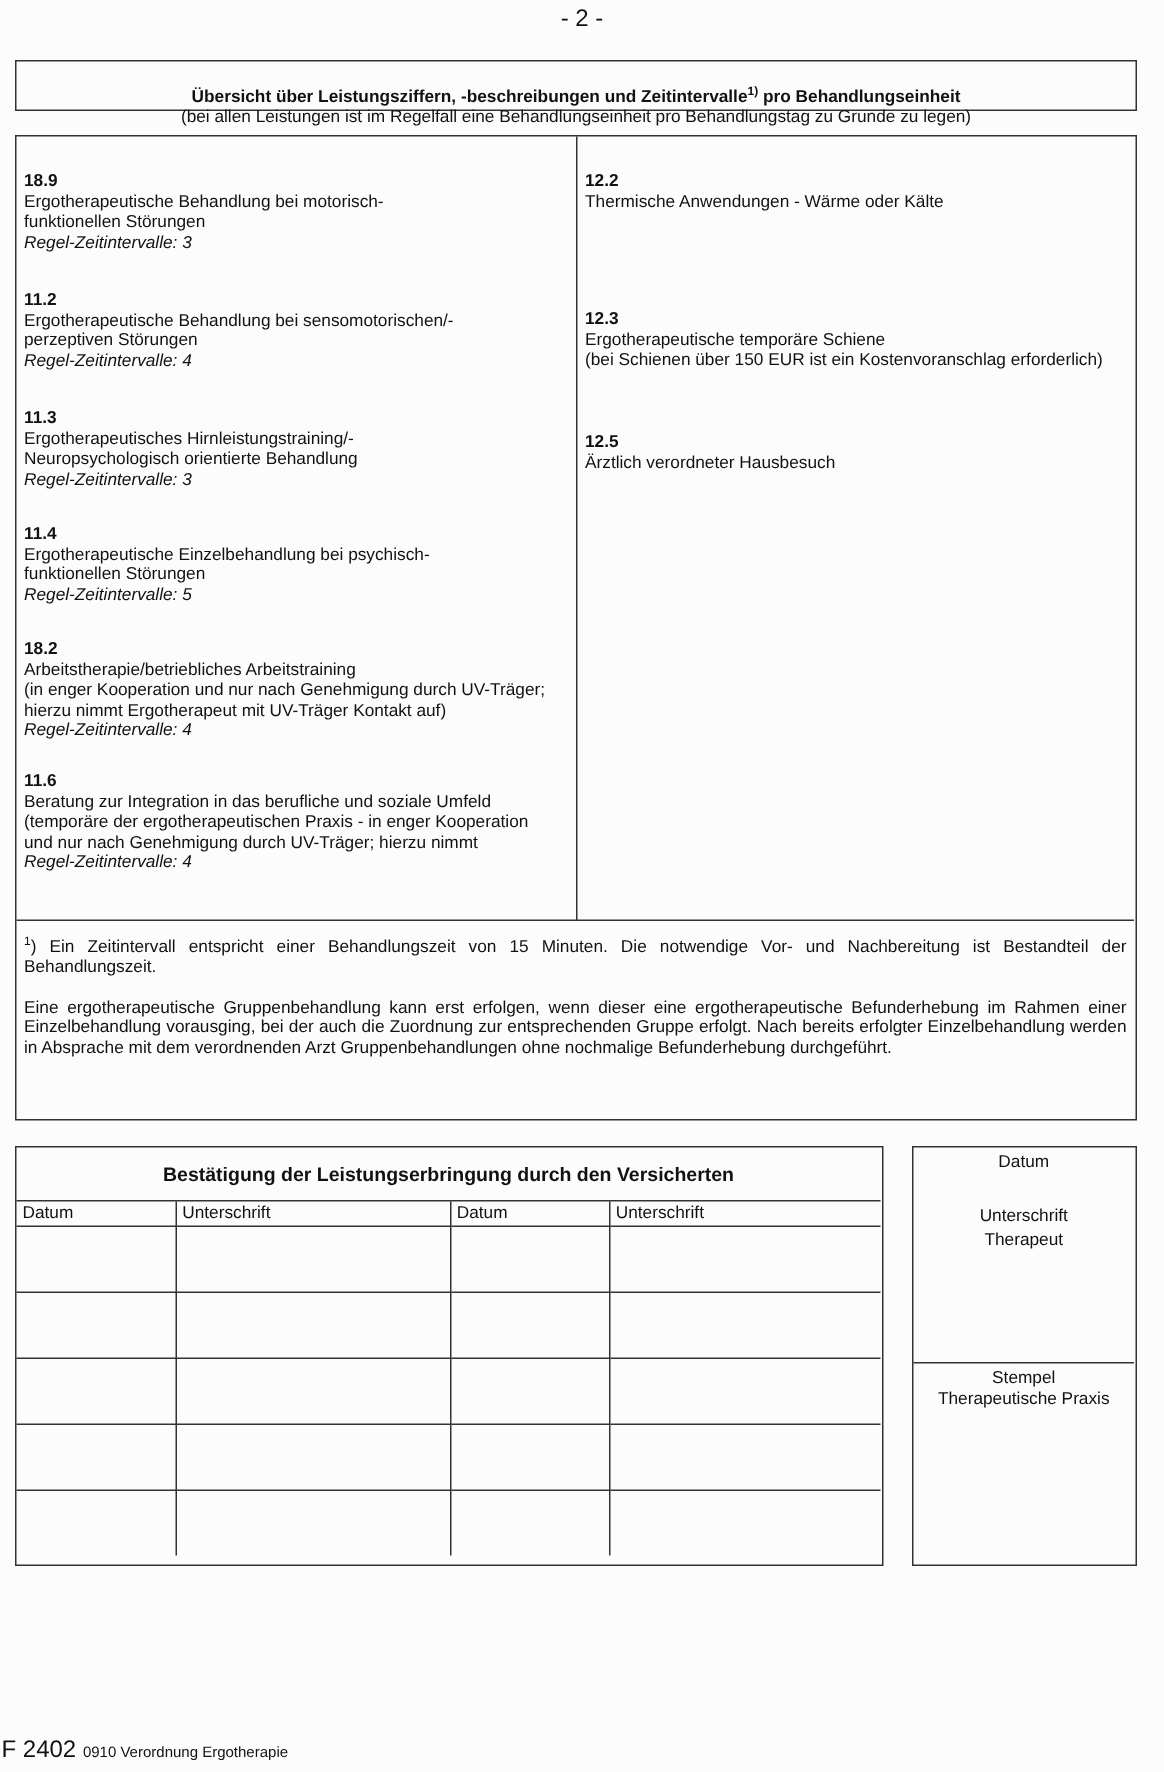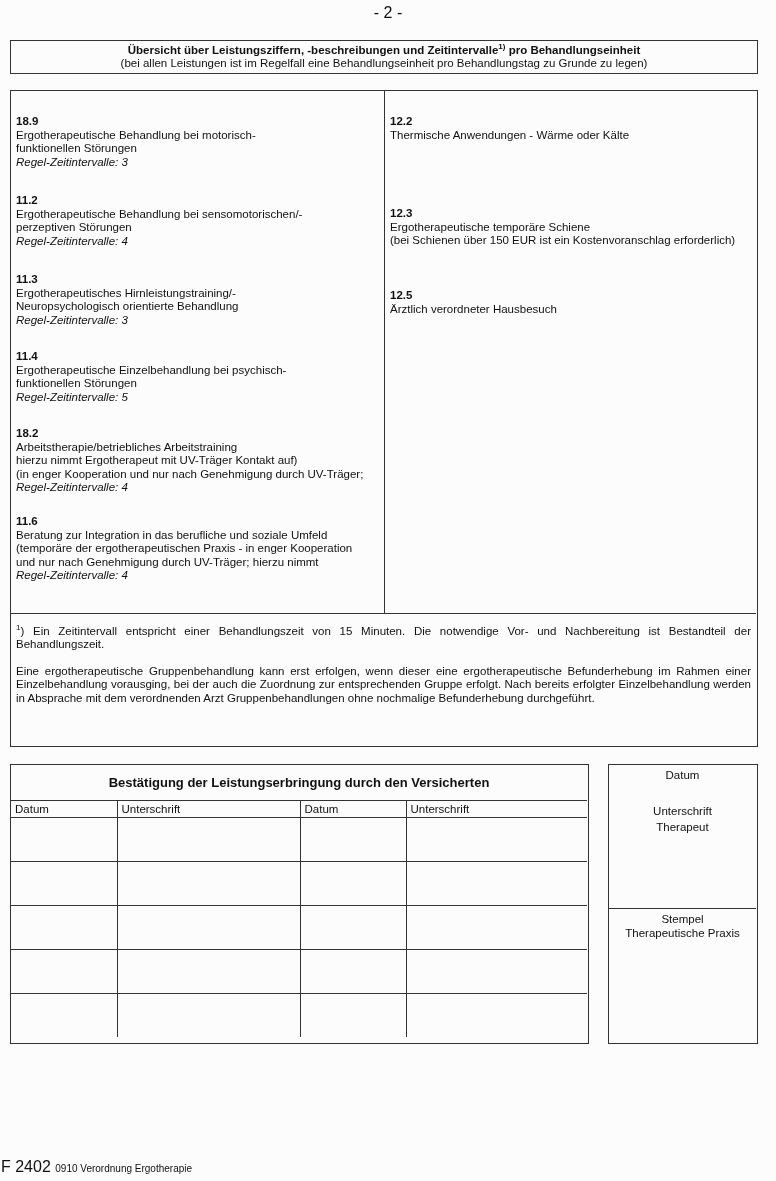--- a/index.html
+++ b/index.html
@@ -4,21 +4,21 @@
   <style>
     html, body { margin: 0; padding: 0; }
     body {
       width: 776px; height: 1181px; position: relative; overflow: hidden;
       background: #fcfcfc; color: #111;
       font-family: "Liberation Sans", "DejaVu Sans", sans-serif;
     }
     .abs { position: absolute; box-sizing: border-box; }
     .page-num { left: 0; width: 776px; top: 4px; text-align: center; font-size: 16px; }
     .box { border: 1.5px solid #333; }
-    .hdr { left: 10px; top: 40px; width: 748px; height: 34px; text-align: center; font-size: 11.5px; line-height: 13px; padding-top: 3px; }
+    .hdr { left: 10px; top: 40px; width: 748px; height: 34px; text-align: center; font-size: 11.5px; line-height: 13px; padding-top: 18px; }
     .hdr .t { font-weight: bold; }
     .hdr sup { font-size: 8px; line-height: 0; }
     .main { left: 10px; top: 90px; width: 748px; height: 657px; }
     .colL { left: 0; top: 0; width: 374px; height: 523px; border-right: 1.5px solid #333; }
     .colR { left: 374px; top: 0; width: 371px; height: 523px; }
     .rowdiv { left: 0; top: 522px; width: 745px; height: 0; border-top: 1.5px solid #333; }
     .item { position: absolute; left: 5px; font-size: 11.5px; line-height: 13.5px; }
     .item .code { font-weight: bold; }
     .item .regel { font-style: italic; }
     .colR .item { left: 5px; }
@@ -73,22 +73,22 @@
     </div>
     <div class="item" style="top:259px">
       <div class="code">11.4</div>
       <div>Ergotherapeutische Einzelbehandlung bei psychisch-</div>
       <div>funktionellen Störungen</div>
       <div class="regel">Regel-Zeitintervalle: 5</div>
     </div>
     <div class="item" style="top:336px">
       <div class="code">18.2</div>
       <div>Arbeitstherapie/betriebliches Arbeitstraining</div>
+      <div>(in enger Kooperation und nur nach Genehmigung durch UV-Träger;</div>
       <div>hierzu nimmt Ergotherapeut mit UV-Träger Kontakt auf)</div>
-      <div>(in enger Kooperation und nur nach Genehmigung durch UV-Träger;</div>
       <div class="regel">Regel-Zeitintervalle: 4</div>
     </div>
     <div class="item" style="top:424px">
       <div class="code">11.6</div>
       <div>Beratung zur Integration in das berufliche und soziale Umfeld</div>
       <div>(temporäre der ergotherapeutischen Praxis - in enger Kooperation</div>
       <div>und nur nach Genehmigung durch UV-Träger; hierzu nimmt</div>
       <div class="regel">Regel-Zeitintervalle: 4</div>
     </div>
   </div>

